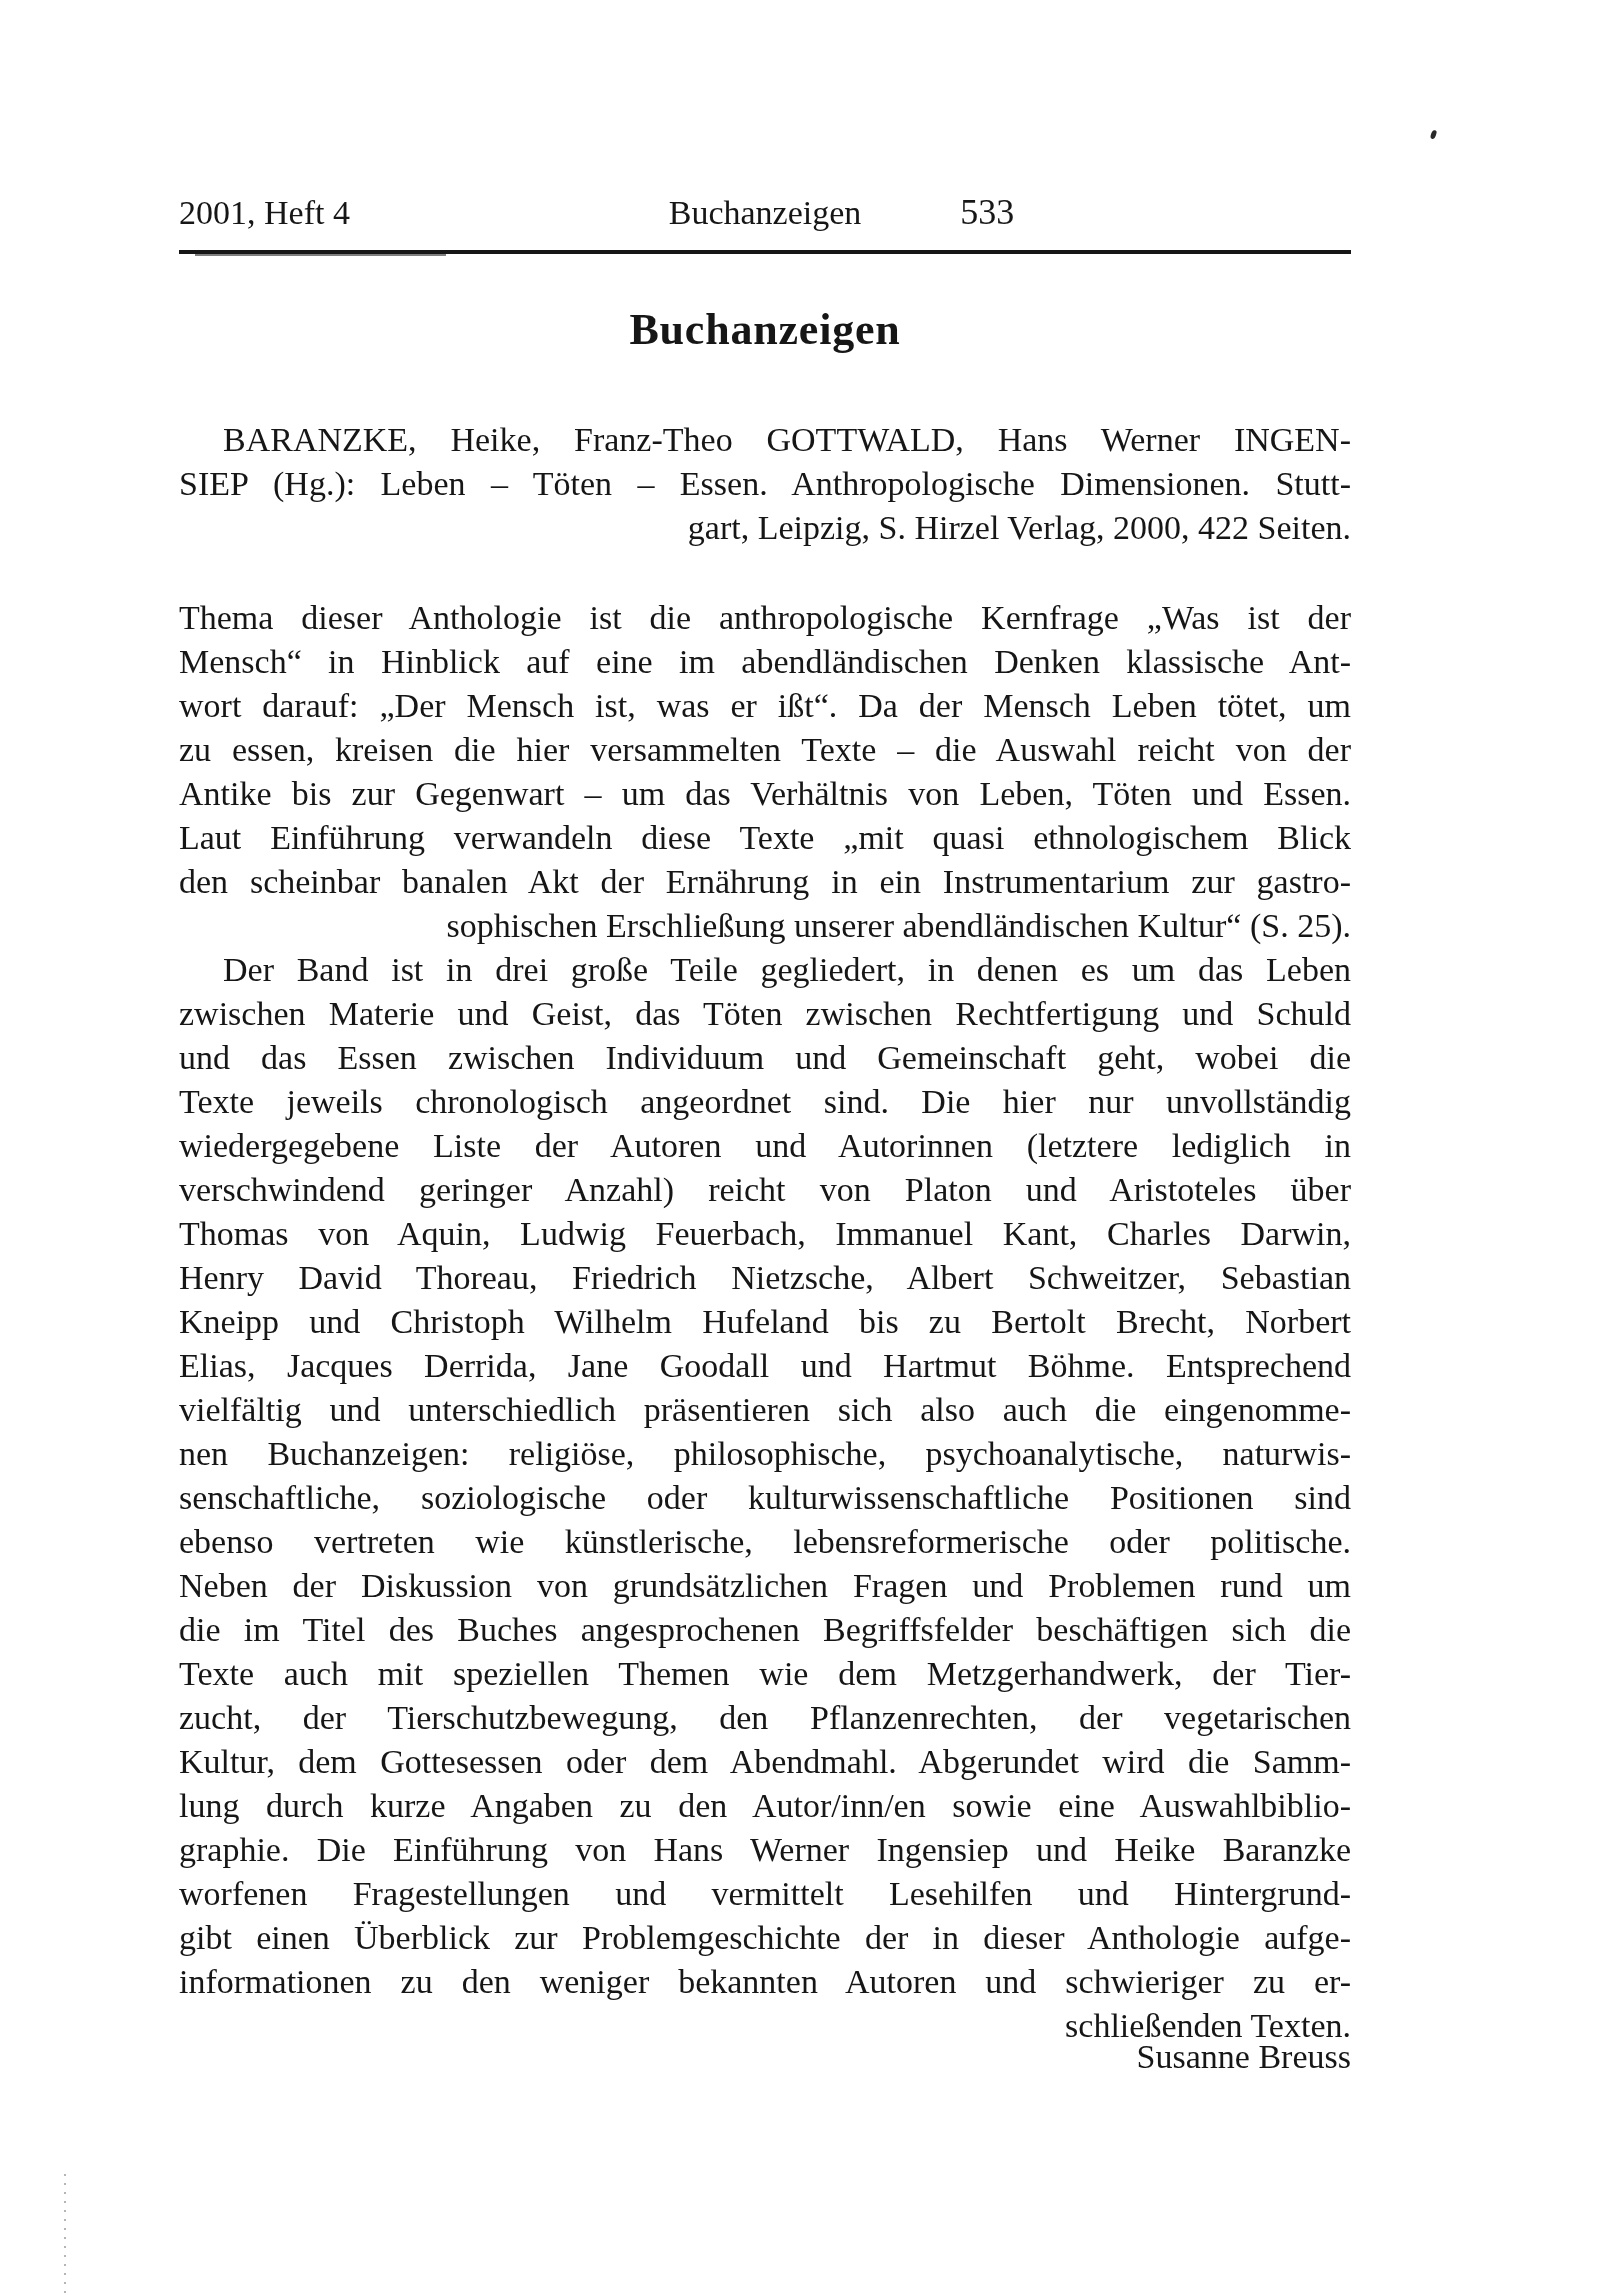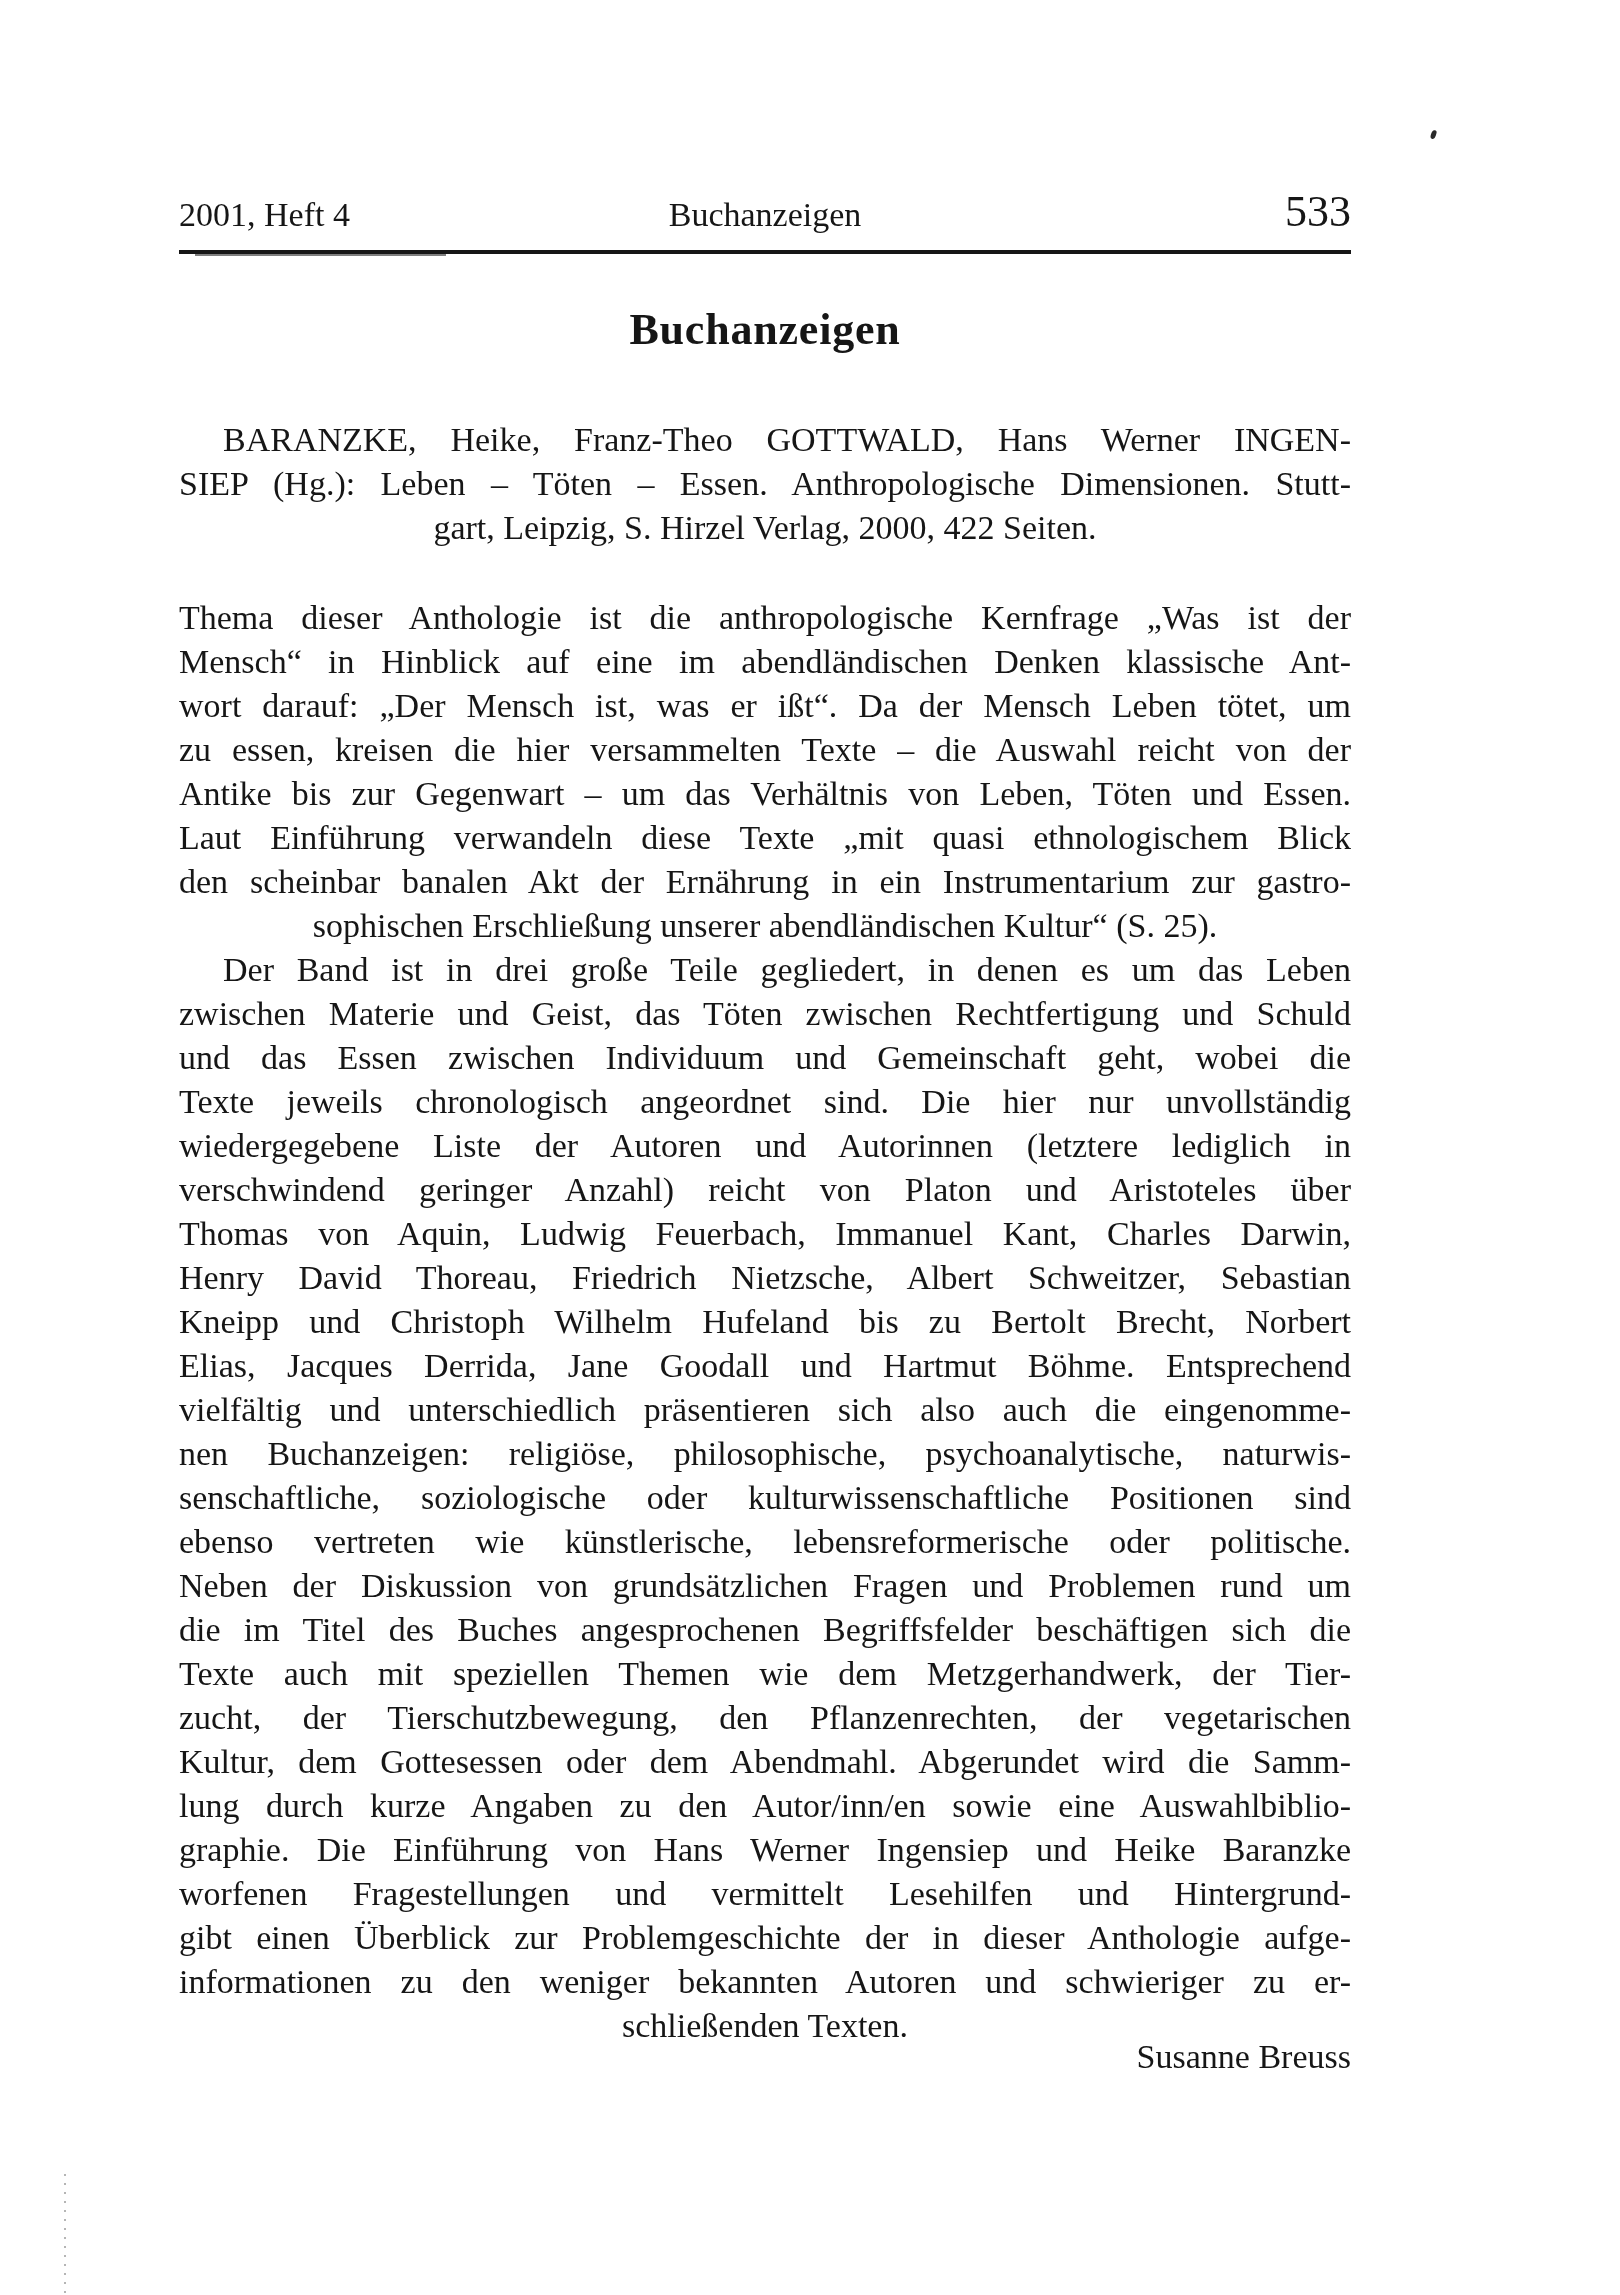--- a/index.html
+++ b/index.html
@@ -29,21 +29,21 @@
     top: 194px;
     left: 0;
     width: 100%;
     display: flex;
     align-items: baseline;
     font-size: 34px;
     line-height: 36px;
   }
   .running-header .h-left  { flex: 1; text-align: left; }
   .running-header .h-mid   { flex: 1; text-align: center; }
-  .running-header .h-right { flex: 1; text-align: right; font-size: 44px; }
+  .running-header .h-right { flex: 1; font-size: 36px; }
   .rule {
     position: absolute;
     top: 250px;
     left: 0;
     width: 100%;
     height: 4px;
     background: var(--ink, #161616);
   }
   
   .rule::after {
@@ -75,21 +75,21 @@
     left: 0;
     width: 100%;
     font-size: 34px;
     margin-top: 30px;
   }
   .para { margin: 0; }
   .para.p0 { margin-bottom: 46px; }   
   .line {
     height: 44px;
     line-height: 44px;
-    text-align: center;
+    text-align: right;
     white-space: normal;
   }
   .line.just {
     text-align: justify;
     text-align-last: justify;
     -moz-text-align-last: justify;
   }
   .line.indent { padding-left: 44px; }
   .seg.it { }
   .signature {

